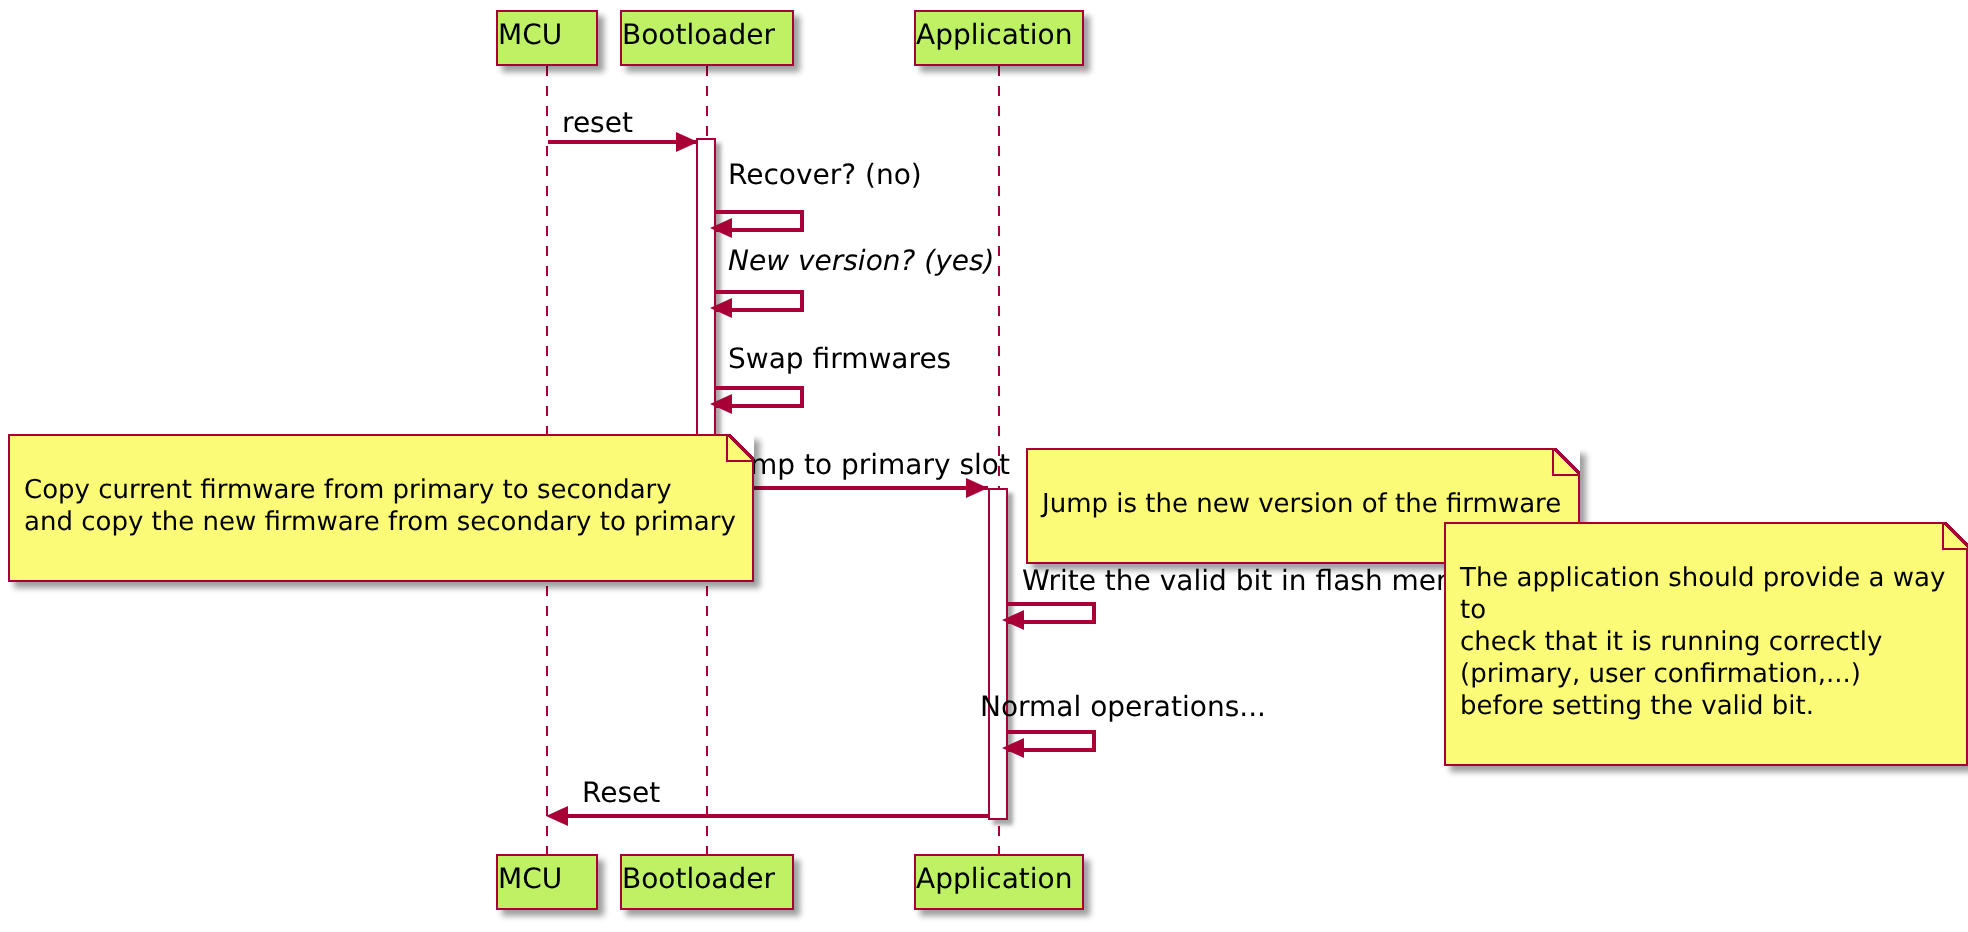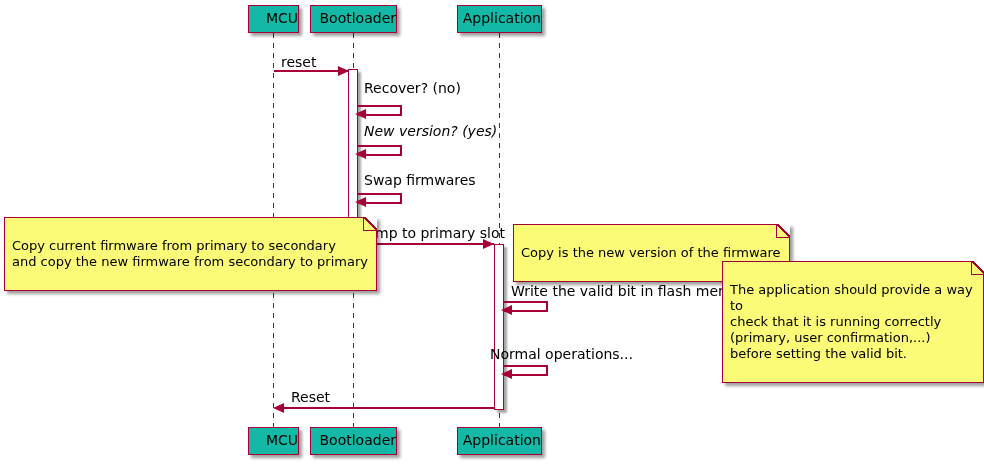--- a/index.html
+++ b/index.html
@@ -3,23 +3,23 @@
 <meta charset="utf-8">
 <style>
   html,body{margin:0;padding:0;background:#ffffff;}
   #canvas{
     position:relative;width:984px;height:466px;background:#ffffff;overflow:hidden;
     font-family:"DejaVu Sans","Liberation Sans",sans-serif;color:#000;
   }
   
   .participant{
     position:absolute;height:28px;box-sizing:border-box;
-    background:#14b8a6;border:1.5px solid #A80036;
+    background:#bef264;border:1.5px solid #A80036;
     box-shadow:3px 3px 3px rgba(0,0,0,0.38);
-    font-size:14px;line-height:25px;text-align:right;white-space:nowrap;
+    font-size:14px;line-height:25px;text-align:left;white-space:nowrap;
   }
   
   .lifeline{
     position:absolute;width:1px;
     background:repeating-linear-gradient(to bottom,#A80036 0 5px,transparent 5px 10px);
   }
   
   .activation{
     position:absolute;width:10px;box-sizing:border-box;
     background:#ffffff;border:1.5px solid #A80036;
@@ -102,21 +102,21 @@
   <div class="msg-line" style="left:276px;top:407px;width:218px;"></div>
   <div class="head left" style="left:273px;top:403px;"></div>
 
   <div class="note" style="left:4px;top:169px;margin-top:48px;">
     <span>Copy current firmware from primary to secondary
 and copy the new firmware from secondary to primary</span>
     <i class="fold"></i>
   </div>
 
   <div class="note" style="left:513px;top:224px;">
-    <span>Copy is the new version of the firmware</span>
+    <span>Jump is the new version of the firmware</span>
     <i class="fold"></i>
   </div>
 
   <div class="note" style="left:722px;top:261px;">
     <span>The application should provide a way to
 check that it is running correctly
 (primary, user confirmation,...)
 before setting the valid bit.</span>
     <i class="fold"></i>
   </div>

